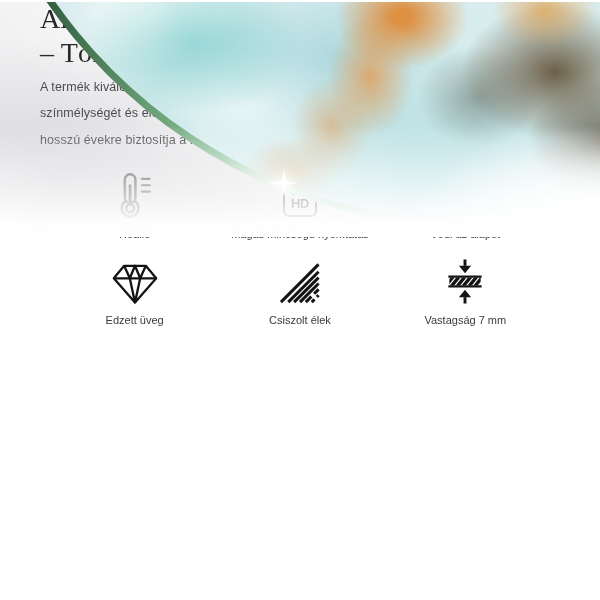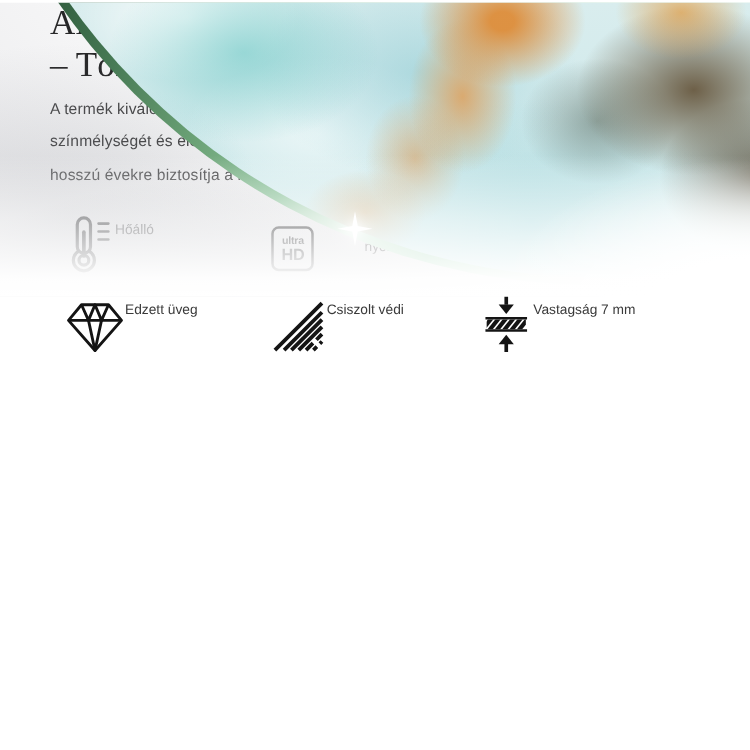--- a/index.html
+++ b/index.html
@@ -50,21 +50,21 @@
   .content{position:relative;padding:0 40px;}
   h1{margin:2px 0 0;font-family:"Liberation Serif","DejaVu Serif",serif;
      font-weight:400;font-size:28px;line-height:34px;color:#1b1b1b;letter-spacing:.1px;}
   h1 .h-line{display:block;}
   .desc{margin:4px 0 0;font-size:12.5px;line-height:26.4px;color:#3d3d3d;letter-spacing:.1px;}
   .desc .p-line{display:block;}
 
   
   .features{margin-top:16px;padding:0 12px 0 12px;display:grid;
     grid-template-columns:repeat(3,1fr);row-gap:14px;}
-  .feature{display:flex;flex-direction:row;align-items:flex-start;}
+  .feature{display:flex;flex-direction:column;align-items:center;}
   .fe-icon{height:50px;display:flex;align-items:flex-end;justify-content:center;}
   .fe-label{margin-top:8px;font-size:11px;line-height:14px;color:#3a3a3a;text-align:center;}
   .hdbox{width:30px;height:32px;border:2.6px solid #141414;border-radius:6px;
     display:flex;flex-direction:column;align-items:center;justify-content:center;
     margin-bottom:2px;color:#141414;}
   .hd-top{font-size:8.5px;font-weight:700;line-height:1;letter-spacing:-.2px;}
   .hd-main{font-size:13px;font-weight:800;line-height:1;margin-top:1px;letter-spacing:-.3px;}
   svg.fico{display:block;}
 </style>
 </head>
@@ -138,21 +138,21 @@
           <div class="fe-icon">
             <svg class="fico" width="44" height="43" viewBox="0 0 44 44">
        <line x1="2.5" y1="41" x2="41" y2="2.5" stroke="#141414" stroke-width="3.1"></line>
        <line x1="10" y1="41" x2="41" y2="10" stroke="#141414" stroke-width="3.1"></line>
        <line x1="16" y1="41" x2="41" y2="16" stroke="#141414" stroke-width="3.1"></line>
        <line x1="22" y1="41" x2="41" y2="22" stroke="#141414" stroke-width="3.1"></line>
        <line x1="28" y1="41" x2="41" y2="28" stroke="#141414" stroke-width="3.1" stroke-dasharray="8 4"></line>
        <line x1="34" y1="41" x2="41" y2="34" stroke="#141414" stroke-width="3.1" stroke-dasharray="4 3.5"></line>
      </svg>
           </div>
-          <div class="fe-label">Csiszolt védi</div>
+          <div class="fe-label">Csiszolt élek</div>
         </div>
         <div class="feature">
           <div class="fe-icon">
             <svg class="fico" width="44" height="47" viewBox="0 0 44 48">
        <path d="M22 1.5 V8" stroke="#141414" stroke-width="3"></path>
        <polygon points="22,15.5 15.8,7.8 28.2,7.8" fill="#141414"></polygon>
        <path d="M5 19 H39" stroke="#141414" stroke-width="2.2"></path>
        <path d="M5 29 H39" stroke="#141414" stroke-width="2.2"></path>
        <clipPath id="barclip">
                 <rect x="6" y="20" width="32" height="8"></rect>

